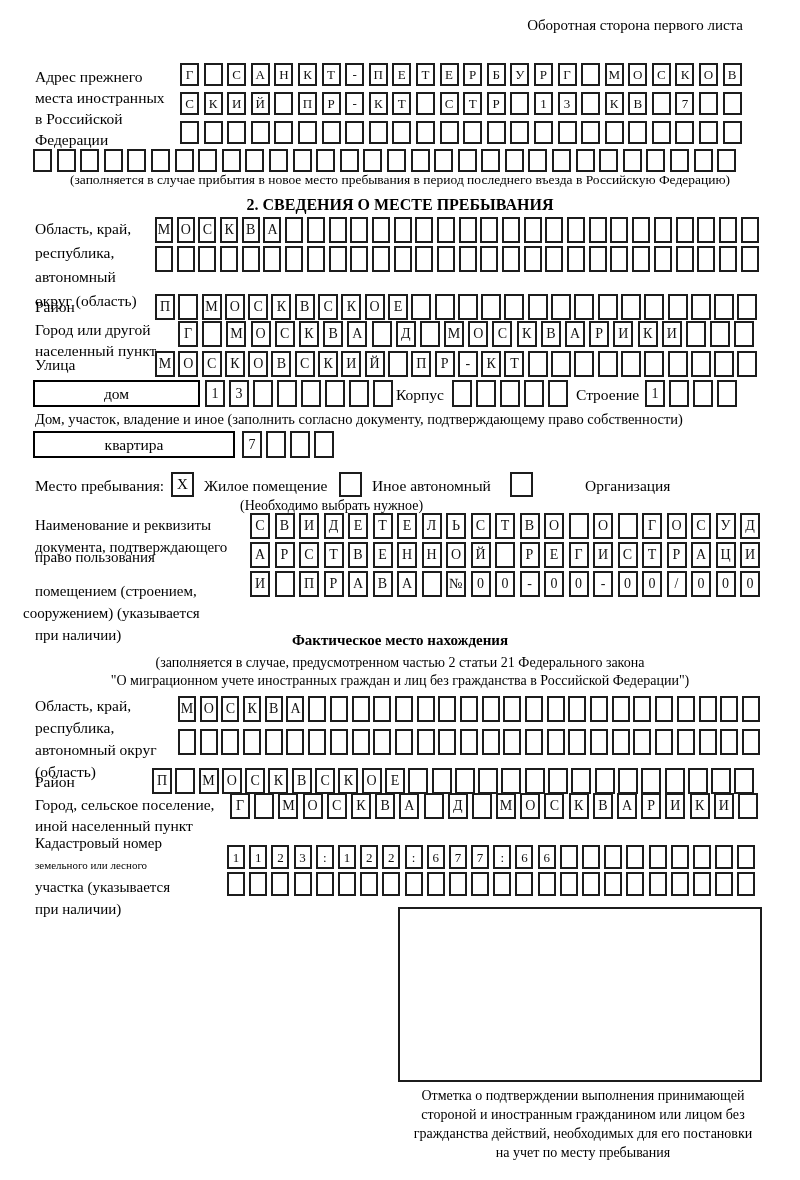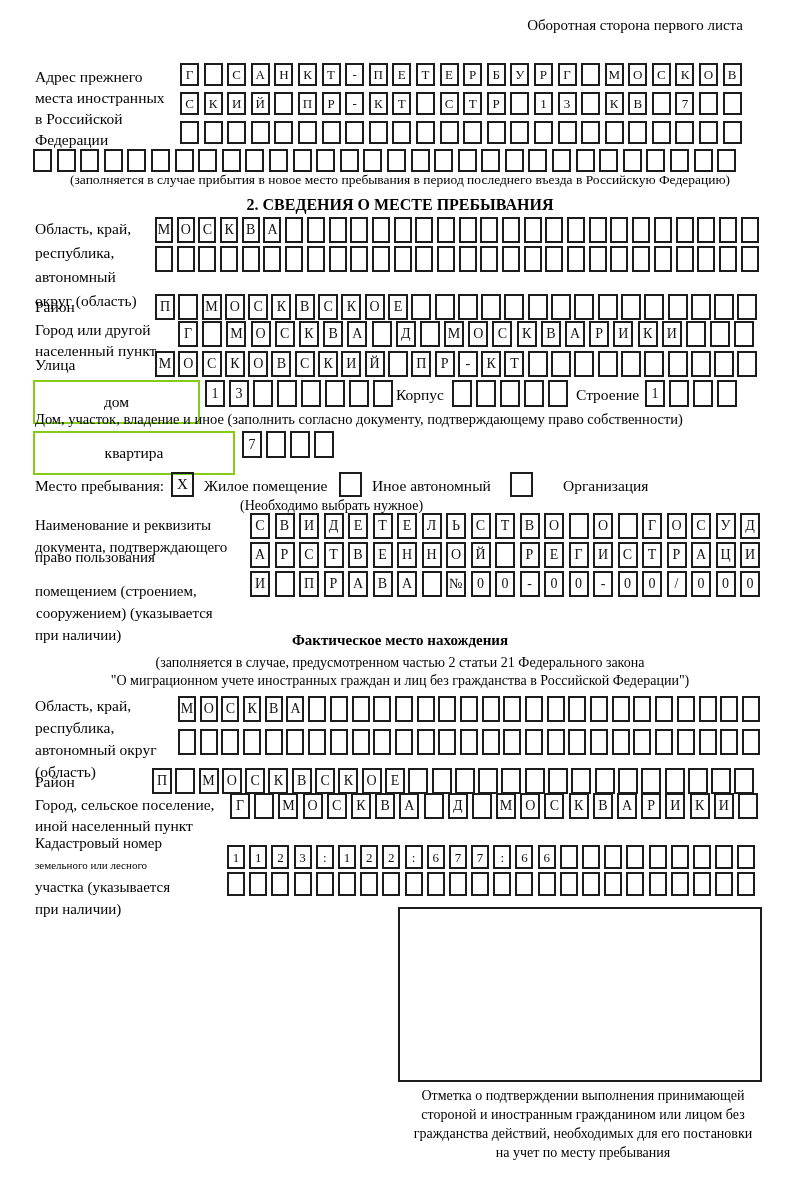--- a/index.html
+++ b/index.html
@@ -15,21 +15,21 @@
         display:flex;align-items:center;justify-content:center;
         font-size:14px;line-height:1;color:#111;}
   
   .cv-a .cell{width:19px;height:23px;font-size:13px;}   .cv-a{gap:4.6px;}
   .cv-b .cell{width:18px;height:26px;}                  .cv-b{gap:3.7px;}
   .cv-c .cell{width:20px;height:26px;}                  .cv-c{gap:4.2px;}
   .cv-d .cell{width:20px;height:26px;}                  .cv-d{gap:3.3px;}
   .cv-e .cell{width:20px;height:27px;}                  .cv-e{gap:4px;}
   .cv-f .cell{width:20px;height:26px;}                  .cv-f{gap:4.5px;}
   .cv-k .cell{width:18px;height:24px;font-size:13px;}   .cv-k{gap:4.2px;}
-  .widebox{box-sizing:border-box;border:2px solid #84cc16;height:44px;
+  .widebox{box-sizing:border-box;border:2px solid #000000;height:27px;
            display:flex;align-items:center;justify-content:center;font-size:15.5px;}
   .chk{box-sizing:border-box;border:2px solid #1c1c1c;width:23px;height:25px;
        display:flex;align-items:center;justify-content:center;font-size:15px;}
   .stampbox{box-sizing:border-box;border:2px solid #1c1c1c;background:#fff;}
   .cap{font-size:14px;line-height:19px;text-align:center;}
 </style>
 </head>
 <body>
 
 <div class="page">
@@ -345,28 +345,28 @@
       <span class="cell"></span>
       <span class="cell"></span>
     </div>
 
   <div class="abs lbl" style="left:35px;top:475px;">Место пребывания:</div>
   <div class="abs chk" style="left:171px;top:472px;">X</div>
   <div class="abs lbl" style="left:204px;top:475px;">Жилое помещение</div>
   <div class="abs chk" style="left:339px;top:472px;"></div>
   <div class="abs lbl" style="left:372px;top:475px;">Иное автономный</div>
   <div class="abs chk" style="left:510px;top:472px;"></div>
-  <div class="abs lbl" style="left:563px;top:475px;text-align:right;">Организация</div>
+  <div class="abs lbl" style="left:585px;top:475px;text-align:right;">Организация</div>
   <div class="abs note" style="left:240px;top:498px;font-size:14px;">(Необходимо выбрать нужное)</div>
 
   <div class="abs lbl" style="left:35px;top:515px;font-size:15px;">Наименование и реквизиты</div>
   <div class="abs lbl" style="left:35px;top:537px;font-size:15px;">документа, подтверждающего</div>
   <div class="abs lbl" style="left:35px;top:547px;font-size:15px;">право пользования</div>
   <div class="abs lbl" style="left:35px;top:581px;font-size:15px;">помещением (строением,</div>
-  <div class="abs lbl" style="left:36px;top:603px;font-size:15px;">сооружением) (указывается</div>
+  <div class="abs lbl" style="left:23px;top:603px;font-size:15px;">сооружением) (указывается</div>
   <div class="abs lbl" style="left:35px;top:625px;font-size:15px;">при наличии)</div>
   <div class="abs cellrow cv-f" style="left:250px;top:513px;">
       <span class="cell">С</span>
       <span class="cell">В</span>
       <span class="cell">И</span>
       <span class="cell">Д</span>
       <span class="cell">Е</span>
       <span class="cell">Т</span>
       <span class="cell">Е</span>
       <span class="cell">Л</span>

